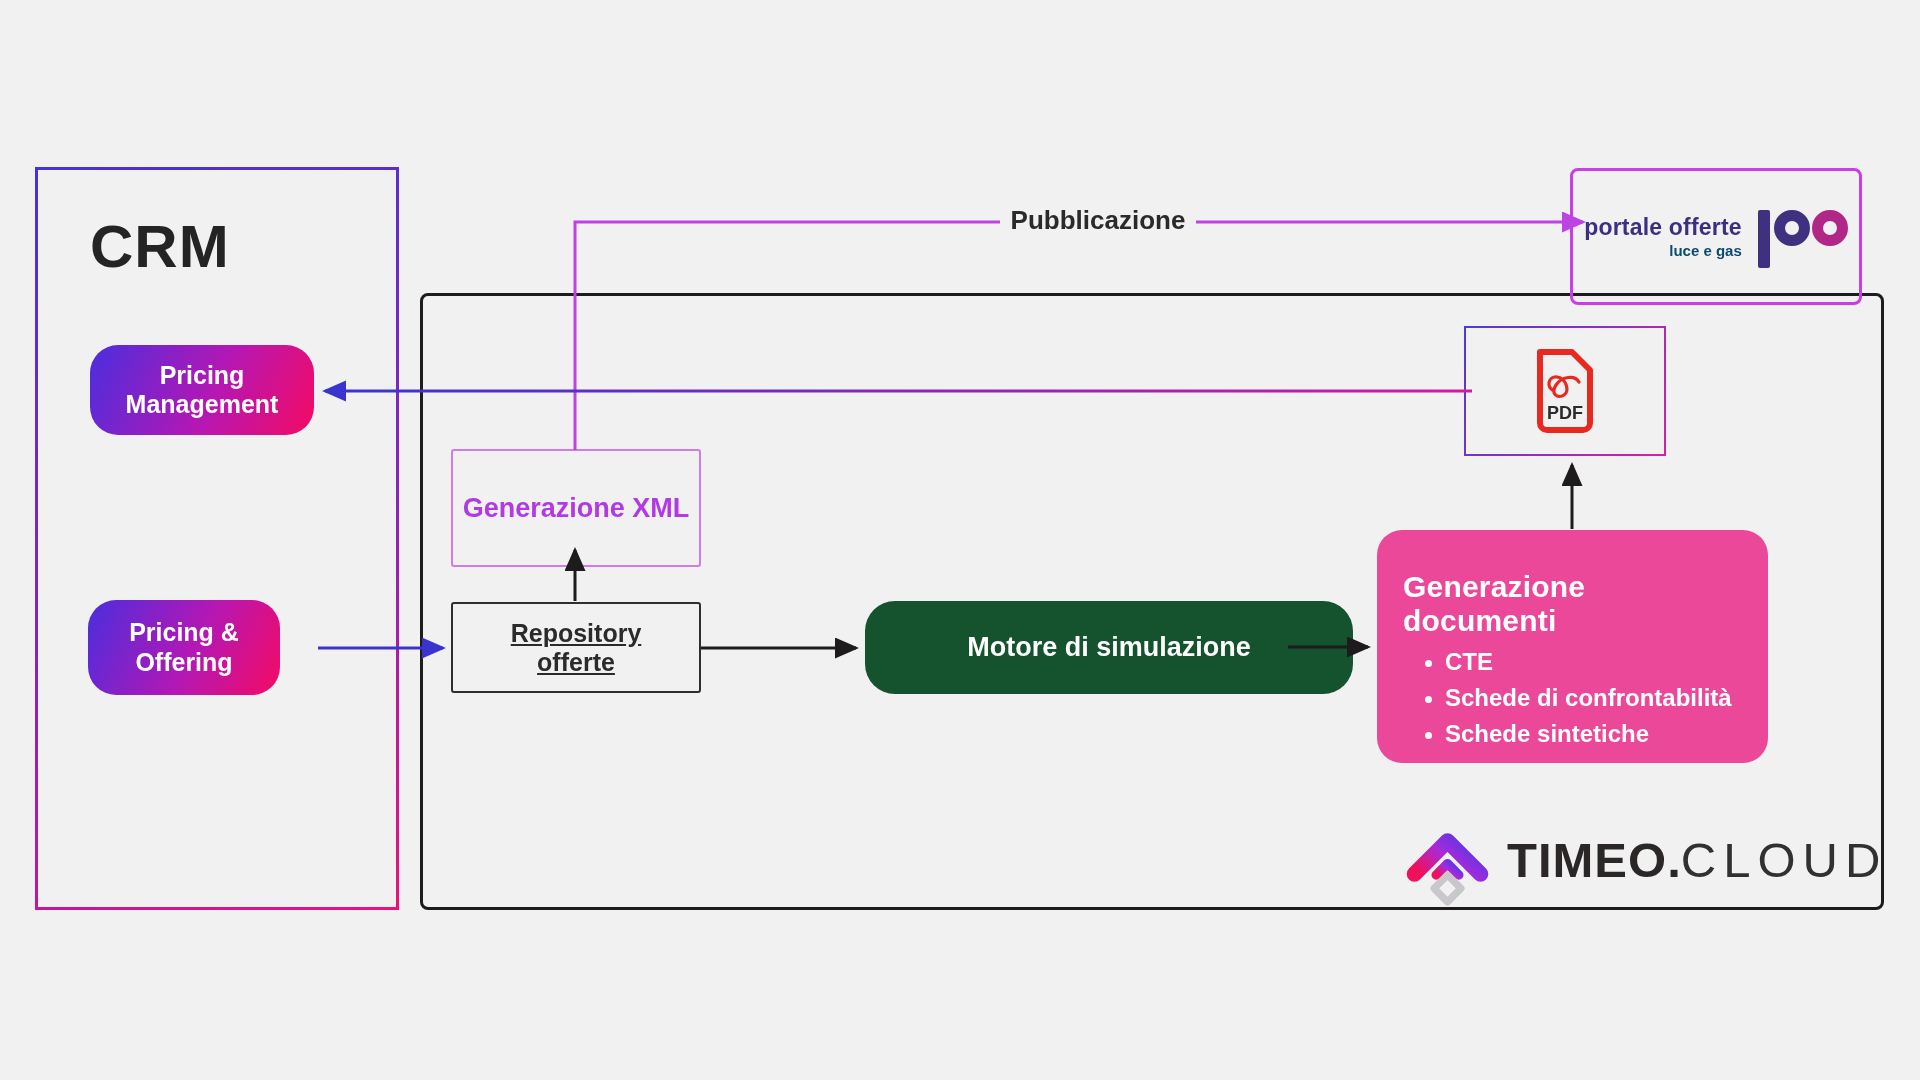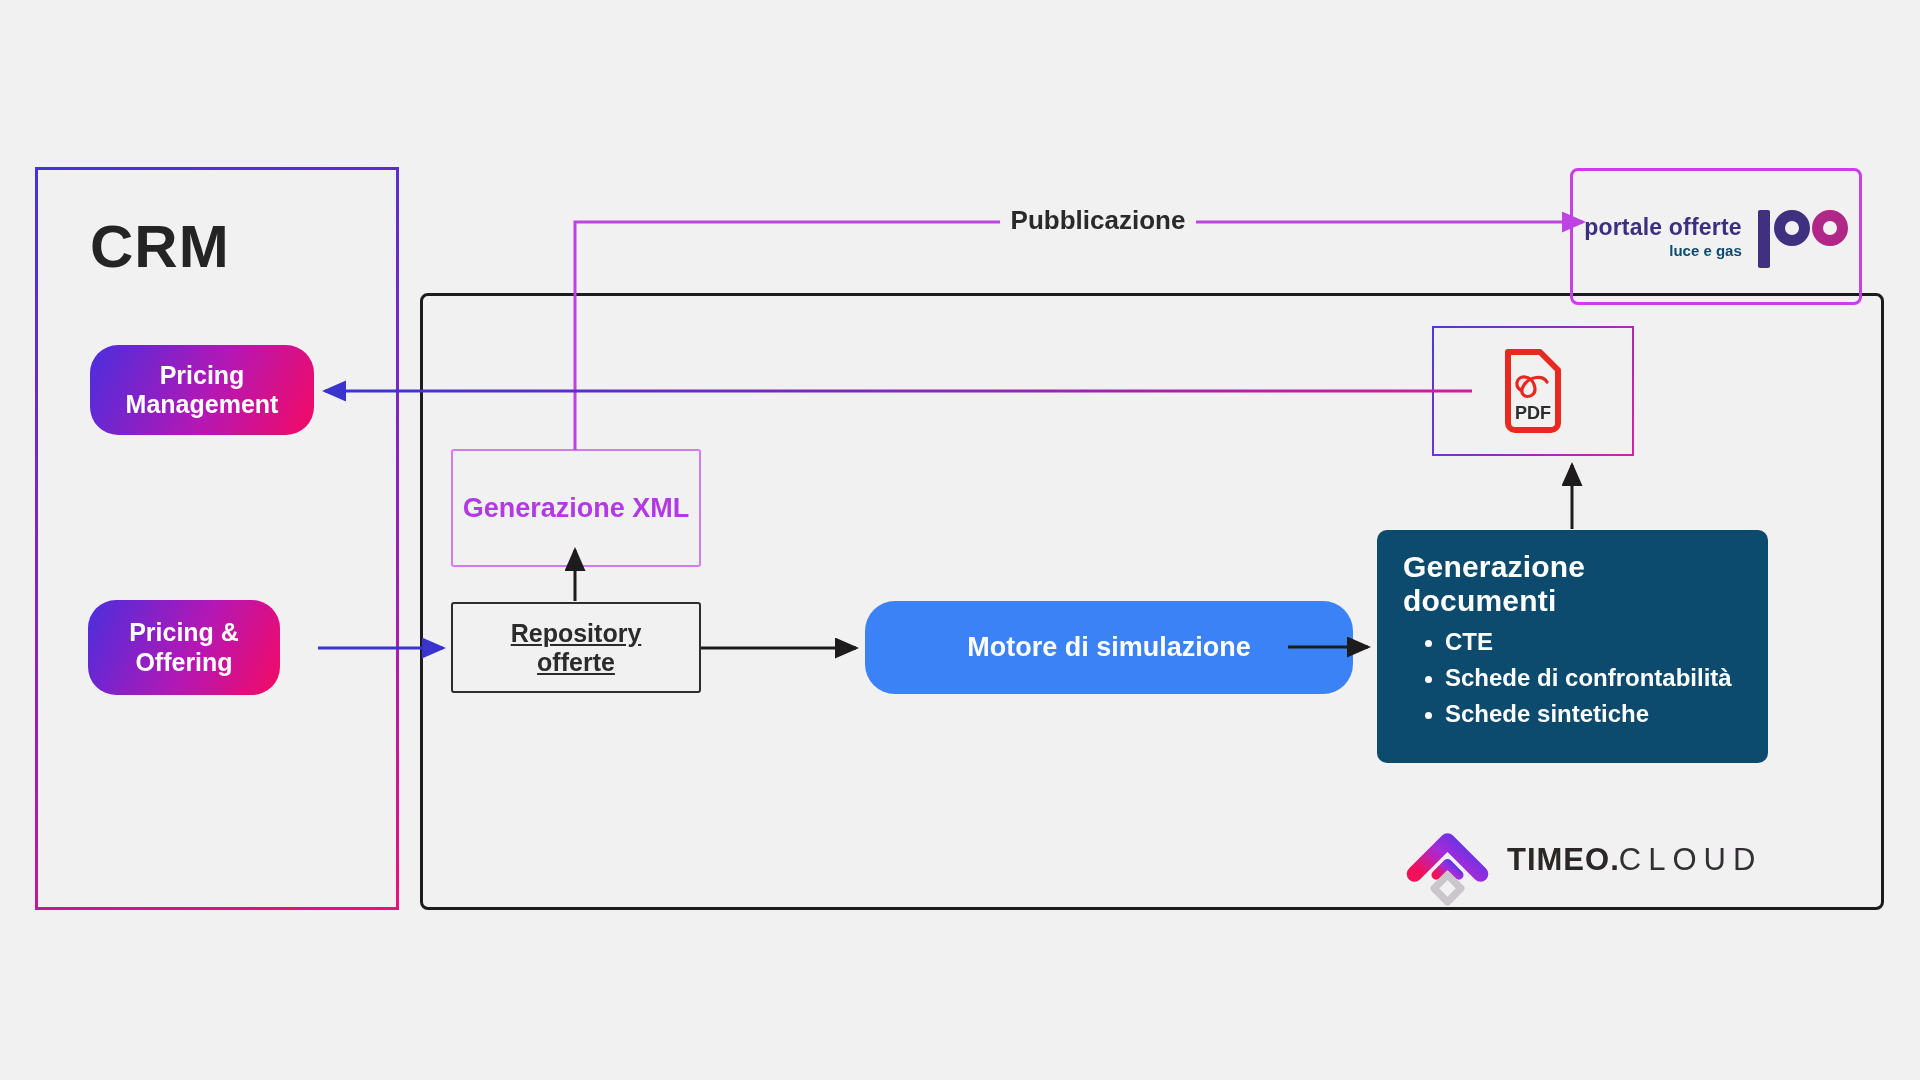--- a/index.html
+++ b/index.html
@@ -42,36 +42,36 @@
     position:absolute; left:451px; top:602px; width:250px; height:91px;
     border:2px solid #2e2e2e; border-radius:3px;
     display:flex; align-items:center; justify-content:center; text-align:center;
     color:#2b2b2b; font-weight:700; font-size:25px; line-height:1.15;text-decoration:underline;
   }
   .repo-box span{ width:150px; }
   .btn-contract span{ width:160px; }
   .btn-pricing span{ width:150px; }
   .engine-box{
     position:absolute; left:865px; top:601px; width:488px; height:93px;
-    background:#3b82f6; border-radius:30px;
+    background:#14532d; border-radius:30px;
     display:flex; align-items:center; justify-content:center;
     color:#fff; font-weight:700; font-size:27px;
   }
   .docgen-box{
     position:absolute; left:1377px; top:530px; width:391px; height:233px;
-    background:#0c4a6e; border-radius:10px; color:#fff;
-    padding:20px 26px 0 26px;
+    background:#ec4899; border-radius:25px; color:#fff;
+    padding:40px 26px 0 26px;
   }
   .docgen-title{ font-size:30px; font-weight:800; letter-spacing:.2px; }
   .docgen-list{ margin-top:10px; padding-left:42px; list-style:disc; }
   .docgen-list li{ font-size:24px; font-weight:700; margin-bottom:8px; }
   .docgen-list li::marker{ color:#fff; font-size:22px; }
   
   .pdf-box{
-    position:absolute; left:1432px; top:326px; width:202px; height:130px;
+    position:absolute; left:1464px; top:326px; width:202px; height:130px;
     border:2px solid; border-image:linear-gradient(120deg,#4b3bd8 0%,#d620a6 100%) 1;
     display:flex; align-items:center; justify-content:center;
   }
   .pdf-icon{ display:block; }
   .pdf-icon text{ font-family:"Liberation Sans",sans-serif; font-weight:700; fill:#2c2a2b; }
   
   .portal-box{
     position:absolute; left:1570px; top:168px; width:292px; height:137px;
     border:3px solid #c93ee8; border-radius:8px;
     display:flex; align-items:center; justify-content:center; gap:16px;
@@ -82,21 +82,21 @@
   .portal-logo{ display:flex; align-items:flex-start; gap:4px; margin-top:4px; }
   .portal-bar{ width:12px; height:58px; background:#3f3080; border-radius:2px; }
   .portal-ring{ width:36px; height:36px; border-radius:50%; margin-top:0; }
   .ring-indigo{ border:11px solid #3f3080; }
   .ring-magenta{ border:11px solid #b02787; margin-left:-2px; }
   
   .timeo-logo{
     position:absolute; left:1400px; top:812px;
     display:flex; align-items:center; gap:12px;
   }
-  .timeo-text{ font-size:31px; color:#2b2727; white-space:nowrap; }
+  .timeo-text{ font-size:49px; color:#2b2727; white-space:nowrap; }
   .timeo-bold{ font-weight:800; letter-spacing:1px; }
   .timeo-dot{ font-weight:800; }
   .timeo-light{ font-weight:400; letter-spacing:7px; color:#323032; }
   
   .overlay{ position:absolute; inset:0; width:1920px; height:1080px; pointer-events:none; }
   .pub-label{
     position:absolute; left:988px; top:205px; width:220px; text-align:center;
     font-size:26px; font-weight:700; color:#2a2a2a;
   }
 </style>

